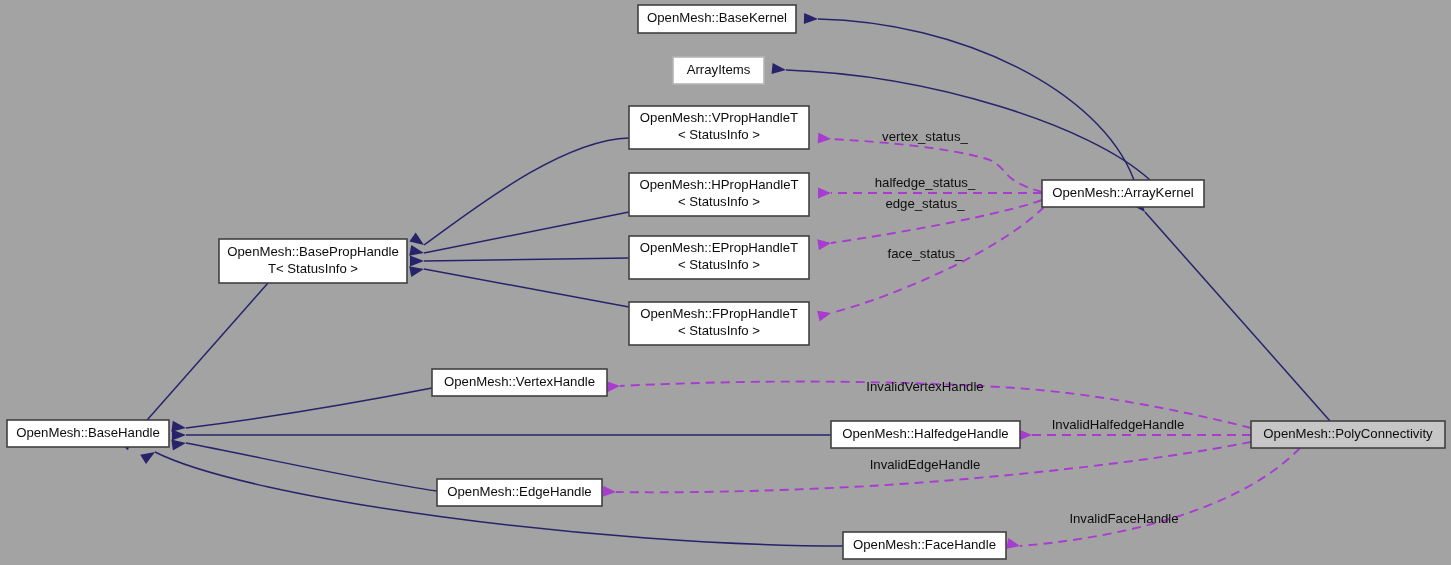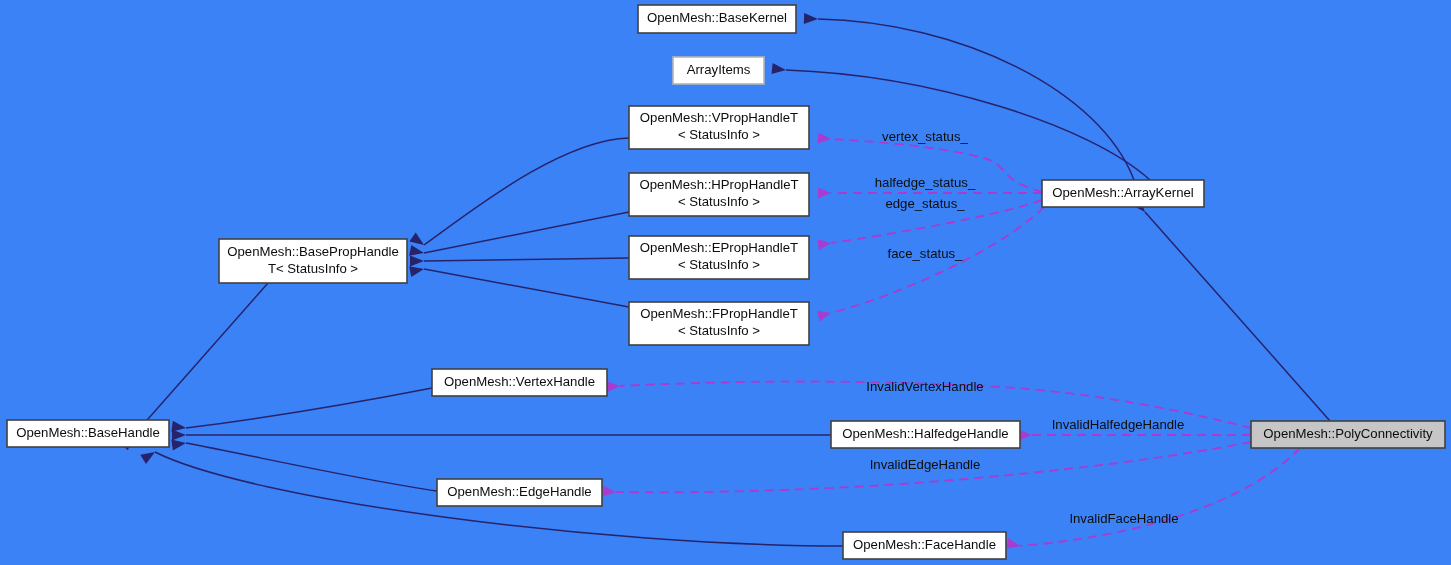--- a/index.html
+++ b/index.html
@@ -7,21 +7,21 @@
     padding: 0;
     background: #ffffff;
   }
   body {
     font-family: "Liberation Sans", sans-serif;
   }
   #diagram-root {
     position: relative;
     width: 1451px;
     height: 565px;
-    background: #3b82f6;
+    background: #a3a3a3;
     overflow: hidden;
   }
   svg.graph {
     position: absolute;
     top: 0;
     left: 0;
     width: 1451px;
     height: 565px;
     display: block;
   }

